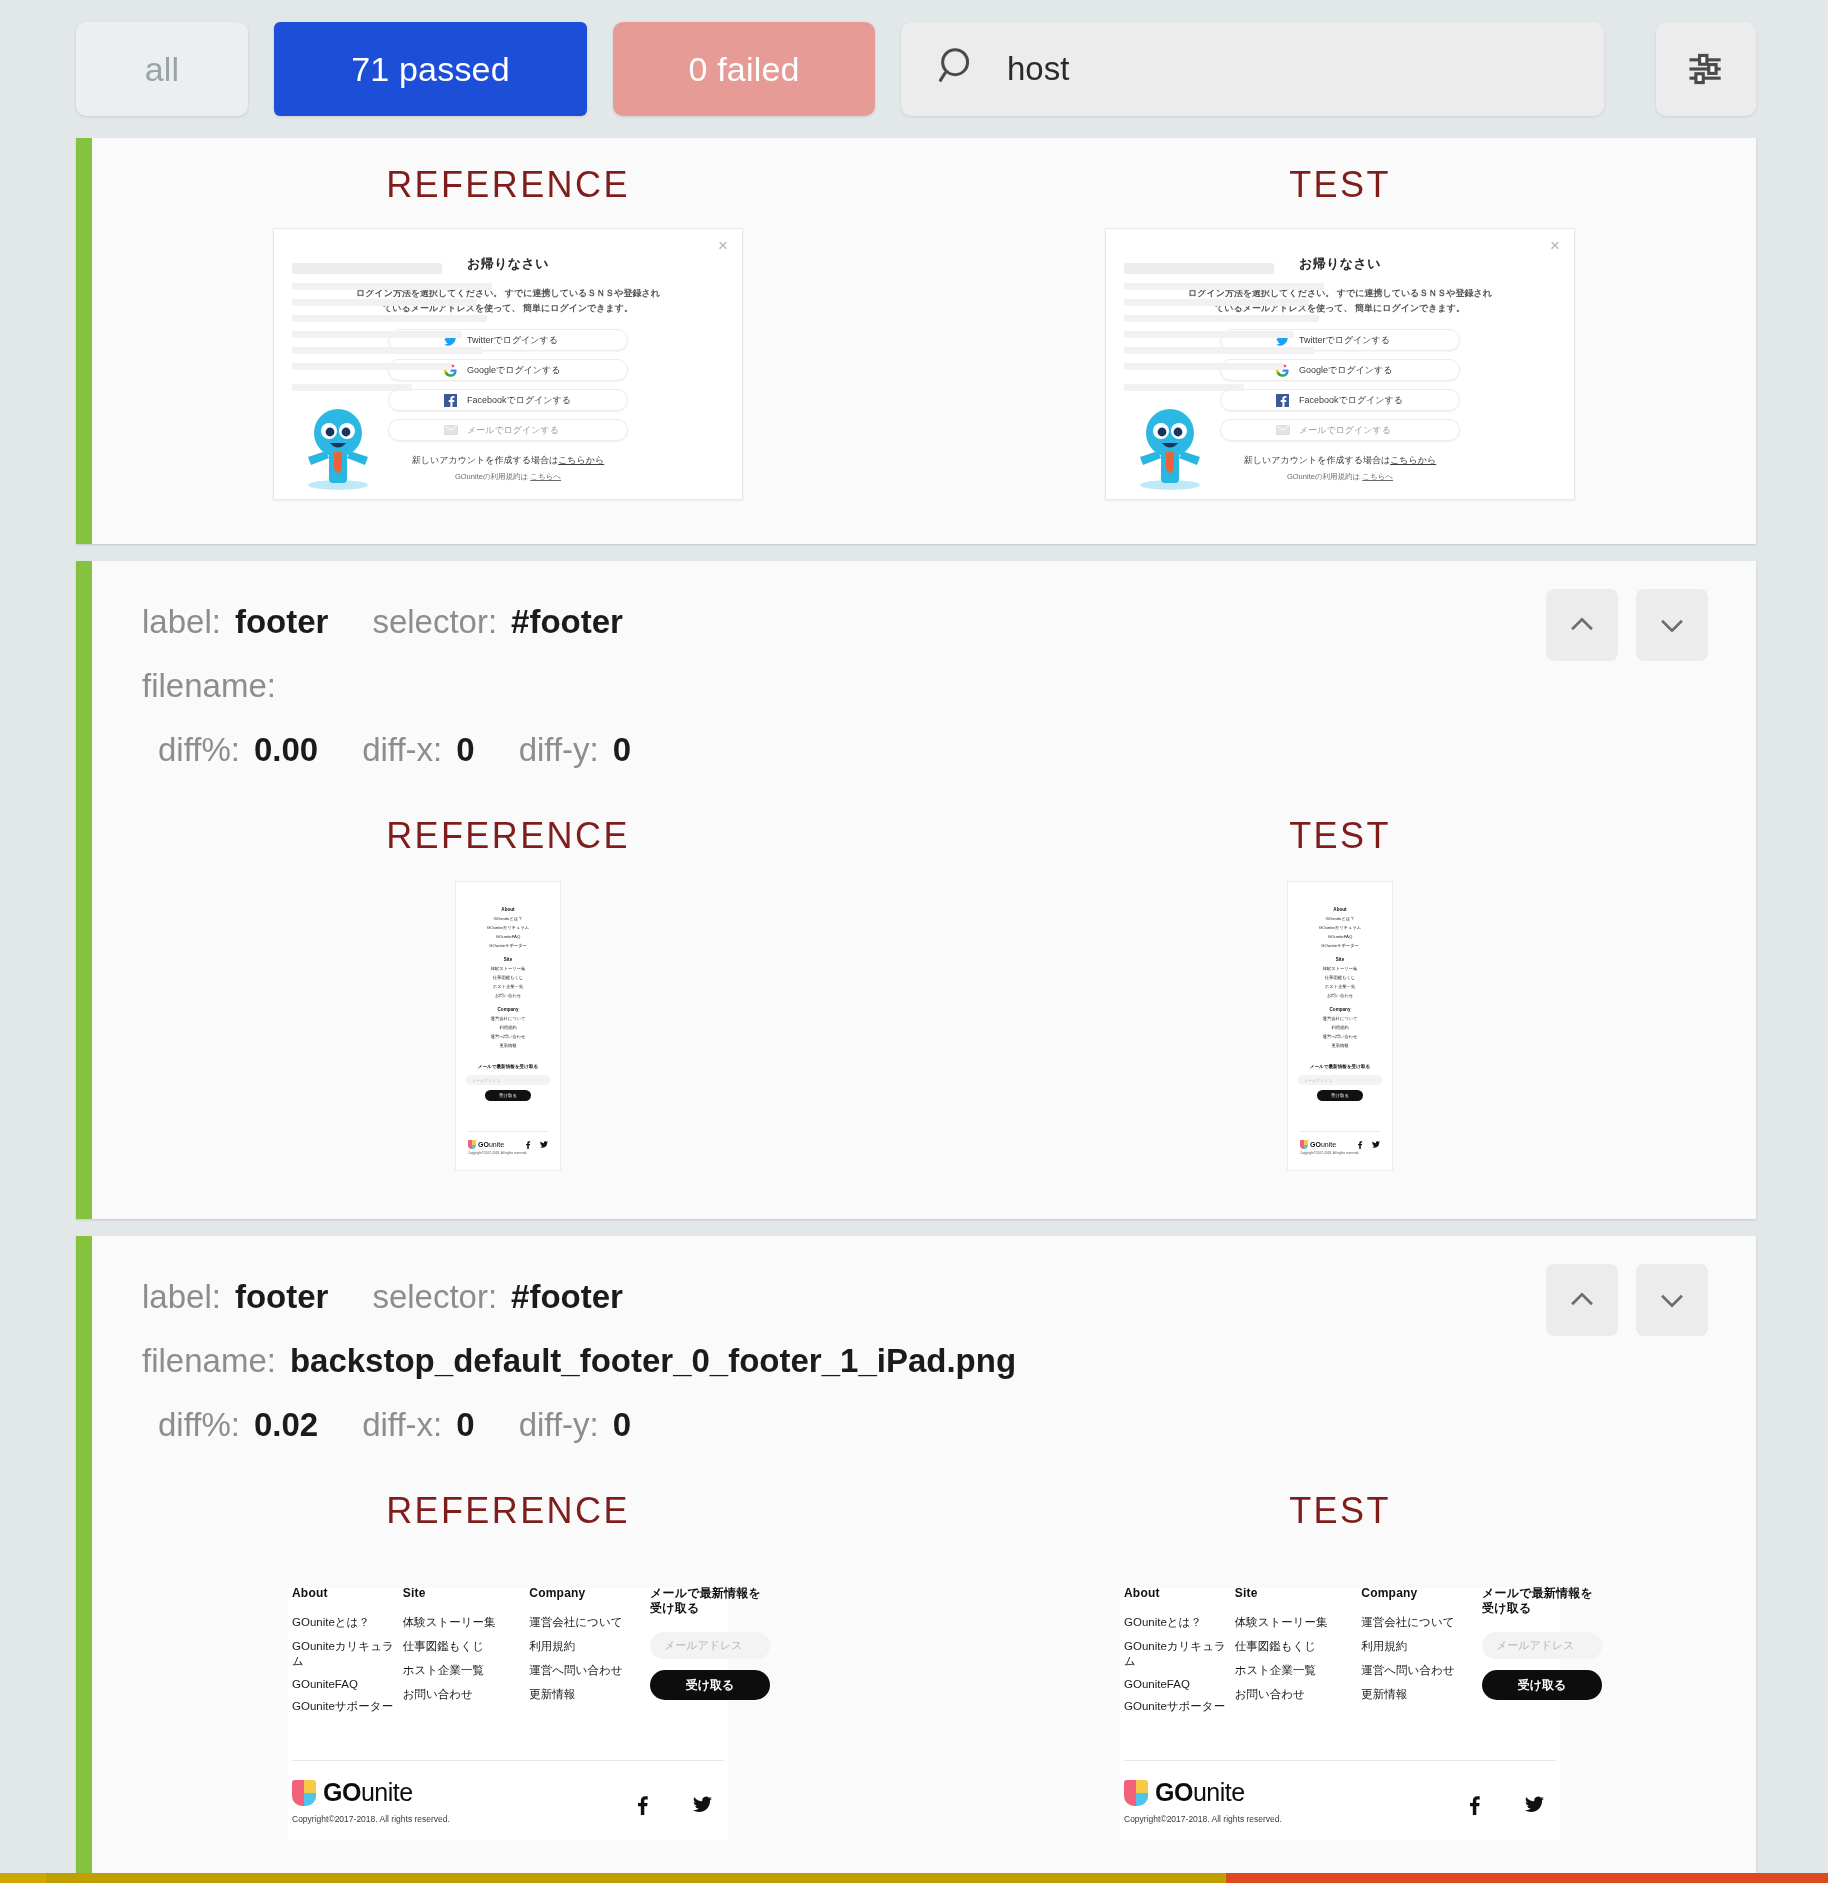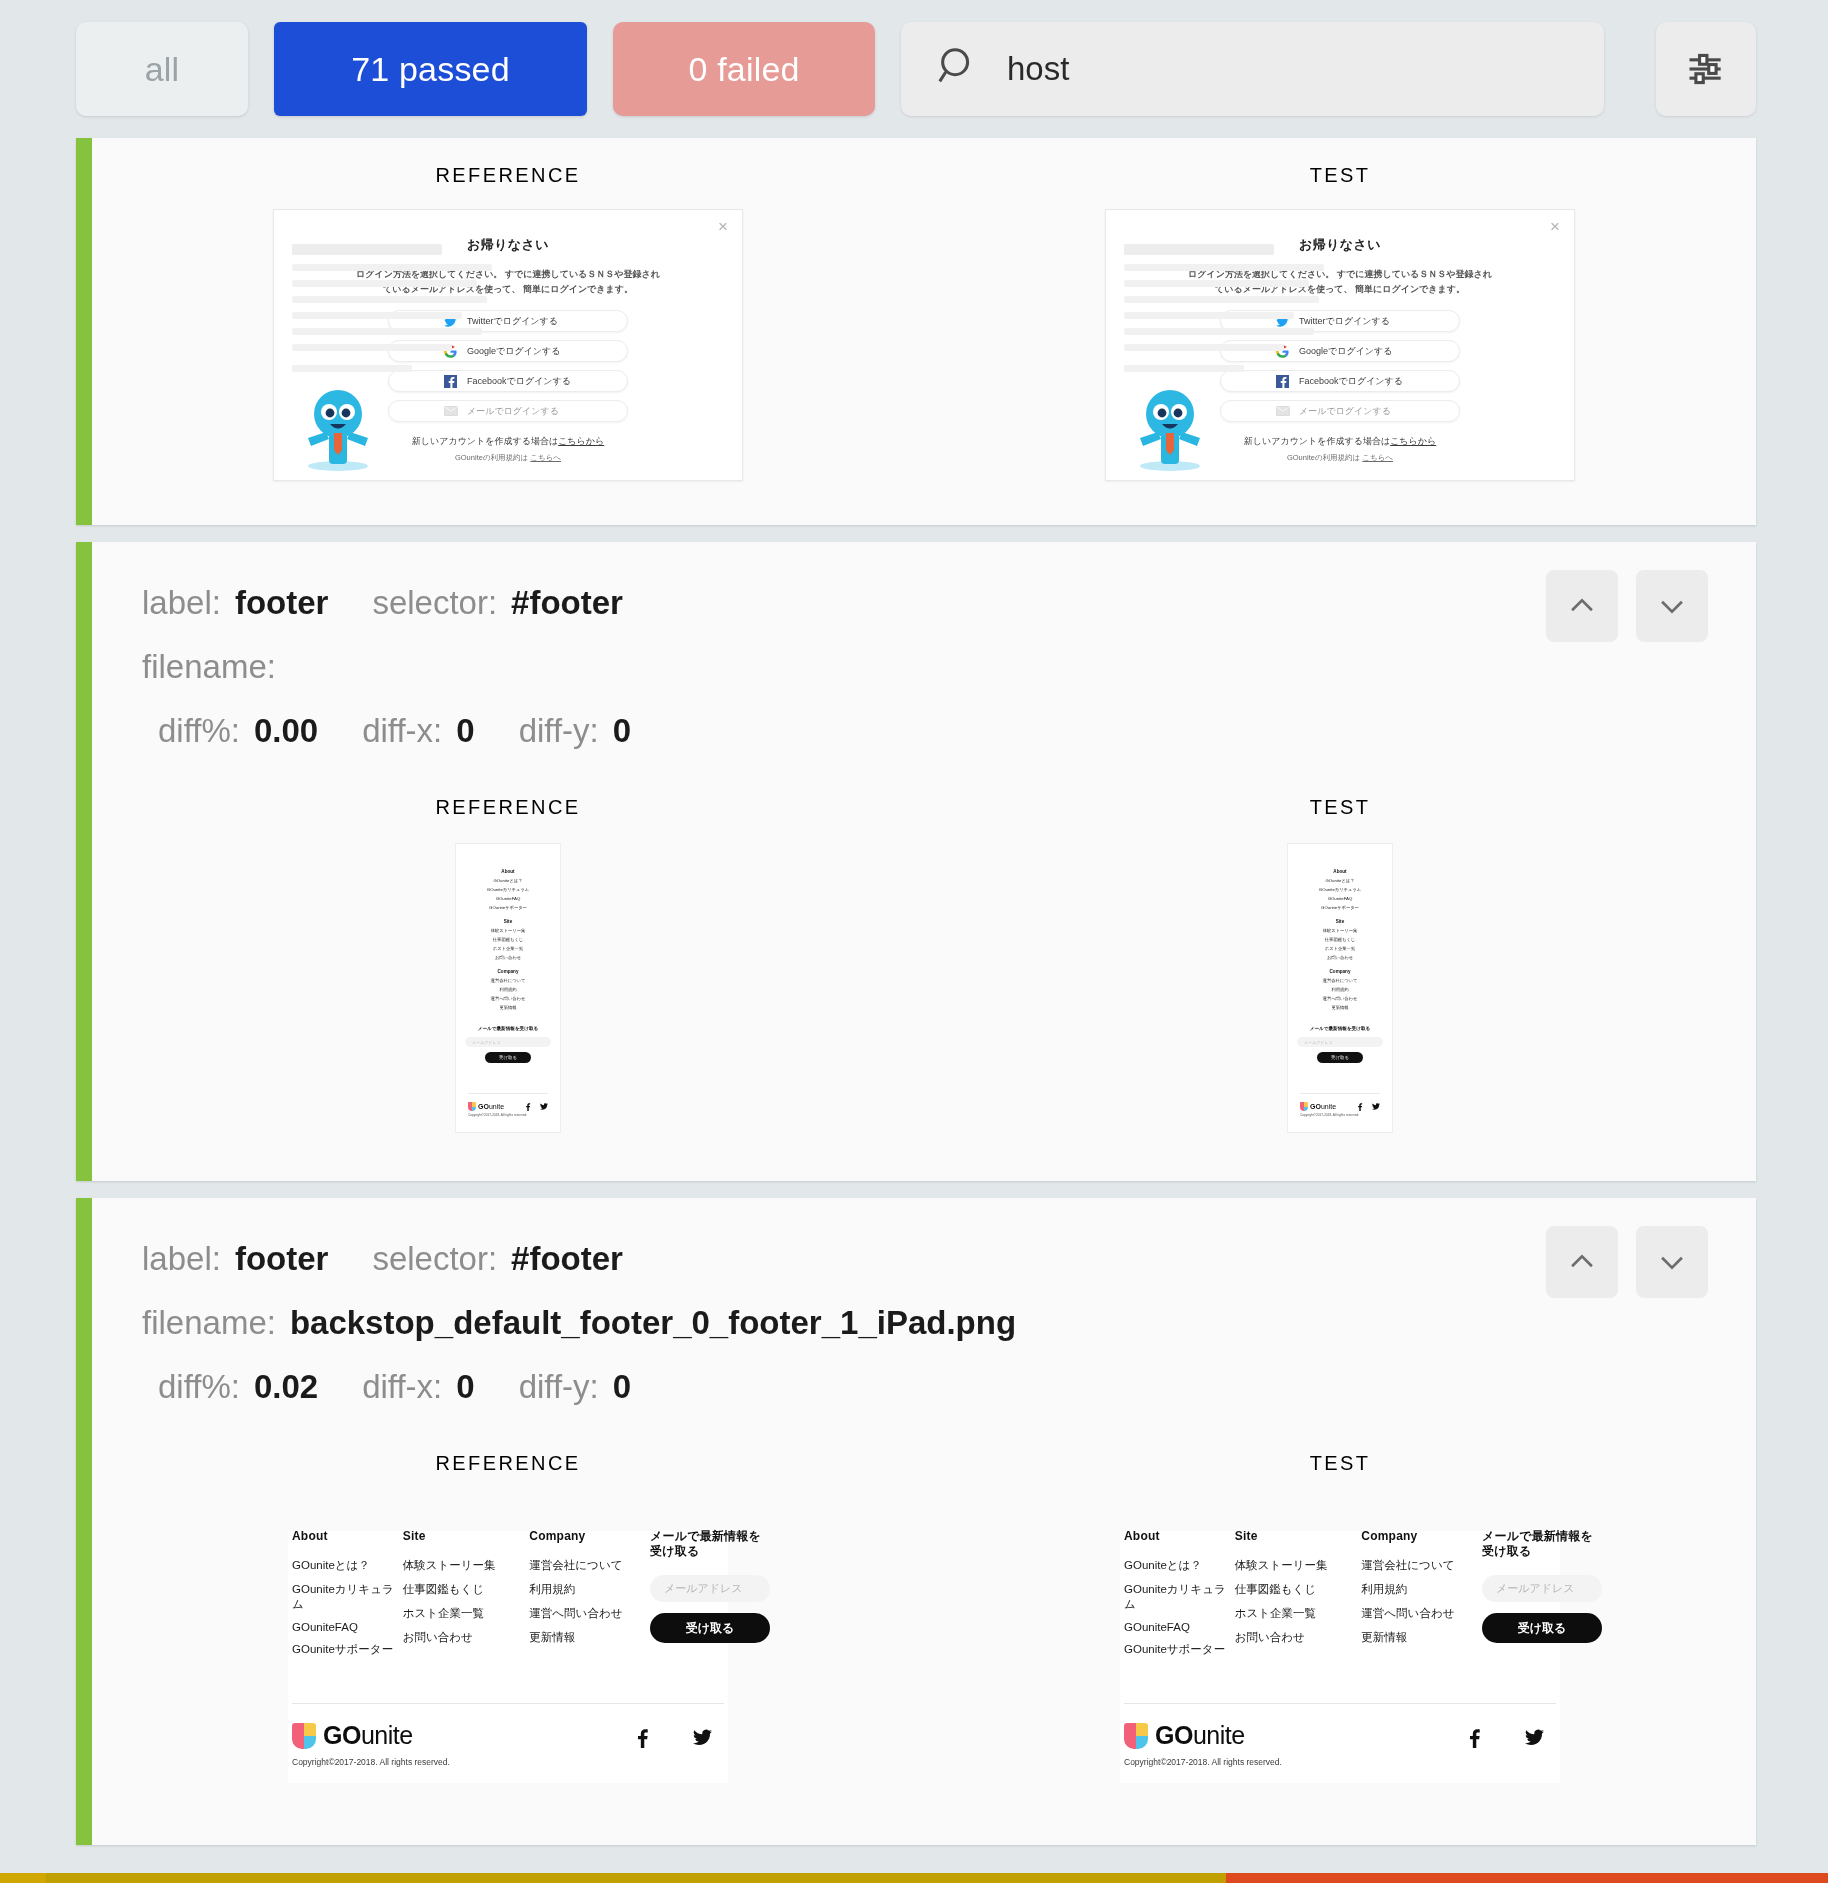--- a/index.html
+++ b/index.html
@@ -61,21 +61,21 @@
   .mv{color:#1b1b1b;font-weight:700;}
   .gap{display:inline-block;width:44px;}
 
   .navbtns{position:absolute;right:48px;top:28px;display:flex;gap:18px;}
   .navbtn{
     width:72px;height:72px;background:#ececec;border-radius:8px;
     display:flex;align-items:center;justify-content:center;cursor:pointer;border:none;
   }
 
   .pairhdr{display:flex;}
-  .pairhdr > div{flex:1;text-align:center;font-size:20px;color:#000000;letter-spacing:2.4px;}
+  .pairhdr > div{flex:1;text-align:center;font-size:36px;color:#7f1d1d;letter-spacing:2.4px;}
   .pair{display:flex;}
   .pane{flex:1;display:flex;justify-content:center;align-items:flex-start;}
 
   
   .c1 .pairhdr{padding-top:26px;}
   .c1 .pair{padding:22px 0 44px 0;}
   .shot-modal{
     width:470px;height:272px;background:#ffffff;
     border:1px solid #e8e8e8;position:relative;overflow:hidden;
     box-shadow:0 1px 2px rgba(0,0,0,.05);
@@ -129,21 +129,21 @@
   .pad-col.w2{width:128px;}
   .pad-col.w3{width:122px;}
   .pad-h{font-size:12px;font-weight:700;color:#111;margin-bottom:15px;letter-spacing:.2px;}
   .pad-i{font-size:11.5px;color:#1a1a1a;margin-bottom:9px;}
   .pad-news .pad-h{line-height:15px;margin-bottom:16px;}
   .pad-input{width:120px;height:27px;background:#f3f3f4;border-radius:14px;
              display:flex;align-items:center;padding-left:14px;font-size:11px;color:#b4b4b4;}
   .pad-submit{margin-top:11px;width:120px;height:30px;background:#0d0d0d;border-radius:15px;
               color:#fff;font-size:12px;font-weight:700;display:flex;align-items:center;justify-content:center;}
   .pad-rule{position:absolute;left:38px;right:38px;top:206px;border-top:1px solid #e6e6e6;}
-  .pad-bot{position:absolute;left:38px;right:38px;top:224px;display:flex;justify-content:space-between;align-items:flex-start;}
+  .pad-bot{position:absolute;left:38px;right:38px;top:224px;display:flex;justify-content:space-between;align-items:center;}
   .pad-logo{display:flex;align-items:center;gap:7px;}
   .pad-logotext{font-size:25px;color:#0d0d0d;letter-spacing:-.5px;}
   .pad-logotext b{font-weight:700;}
   .pad-copy{font-size:8.5px;color:#3a3a3a;padding-top:7px;}
   .pad-soc{display:flex;gap:44px;padding-right:12px;padding-top:8px;}
 
   
   .puz{display:grid;grid-template-columns:1fr 1fr;width:24px;height:26px;border-radius:3px 3px 10px 10px;overflow:hidden;}
   .puz i{display:block;}
   .puz i:nth-child(1){background:#f2607a;}

